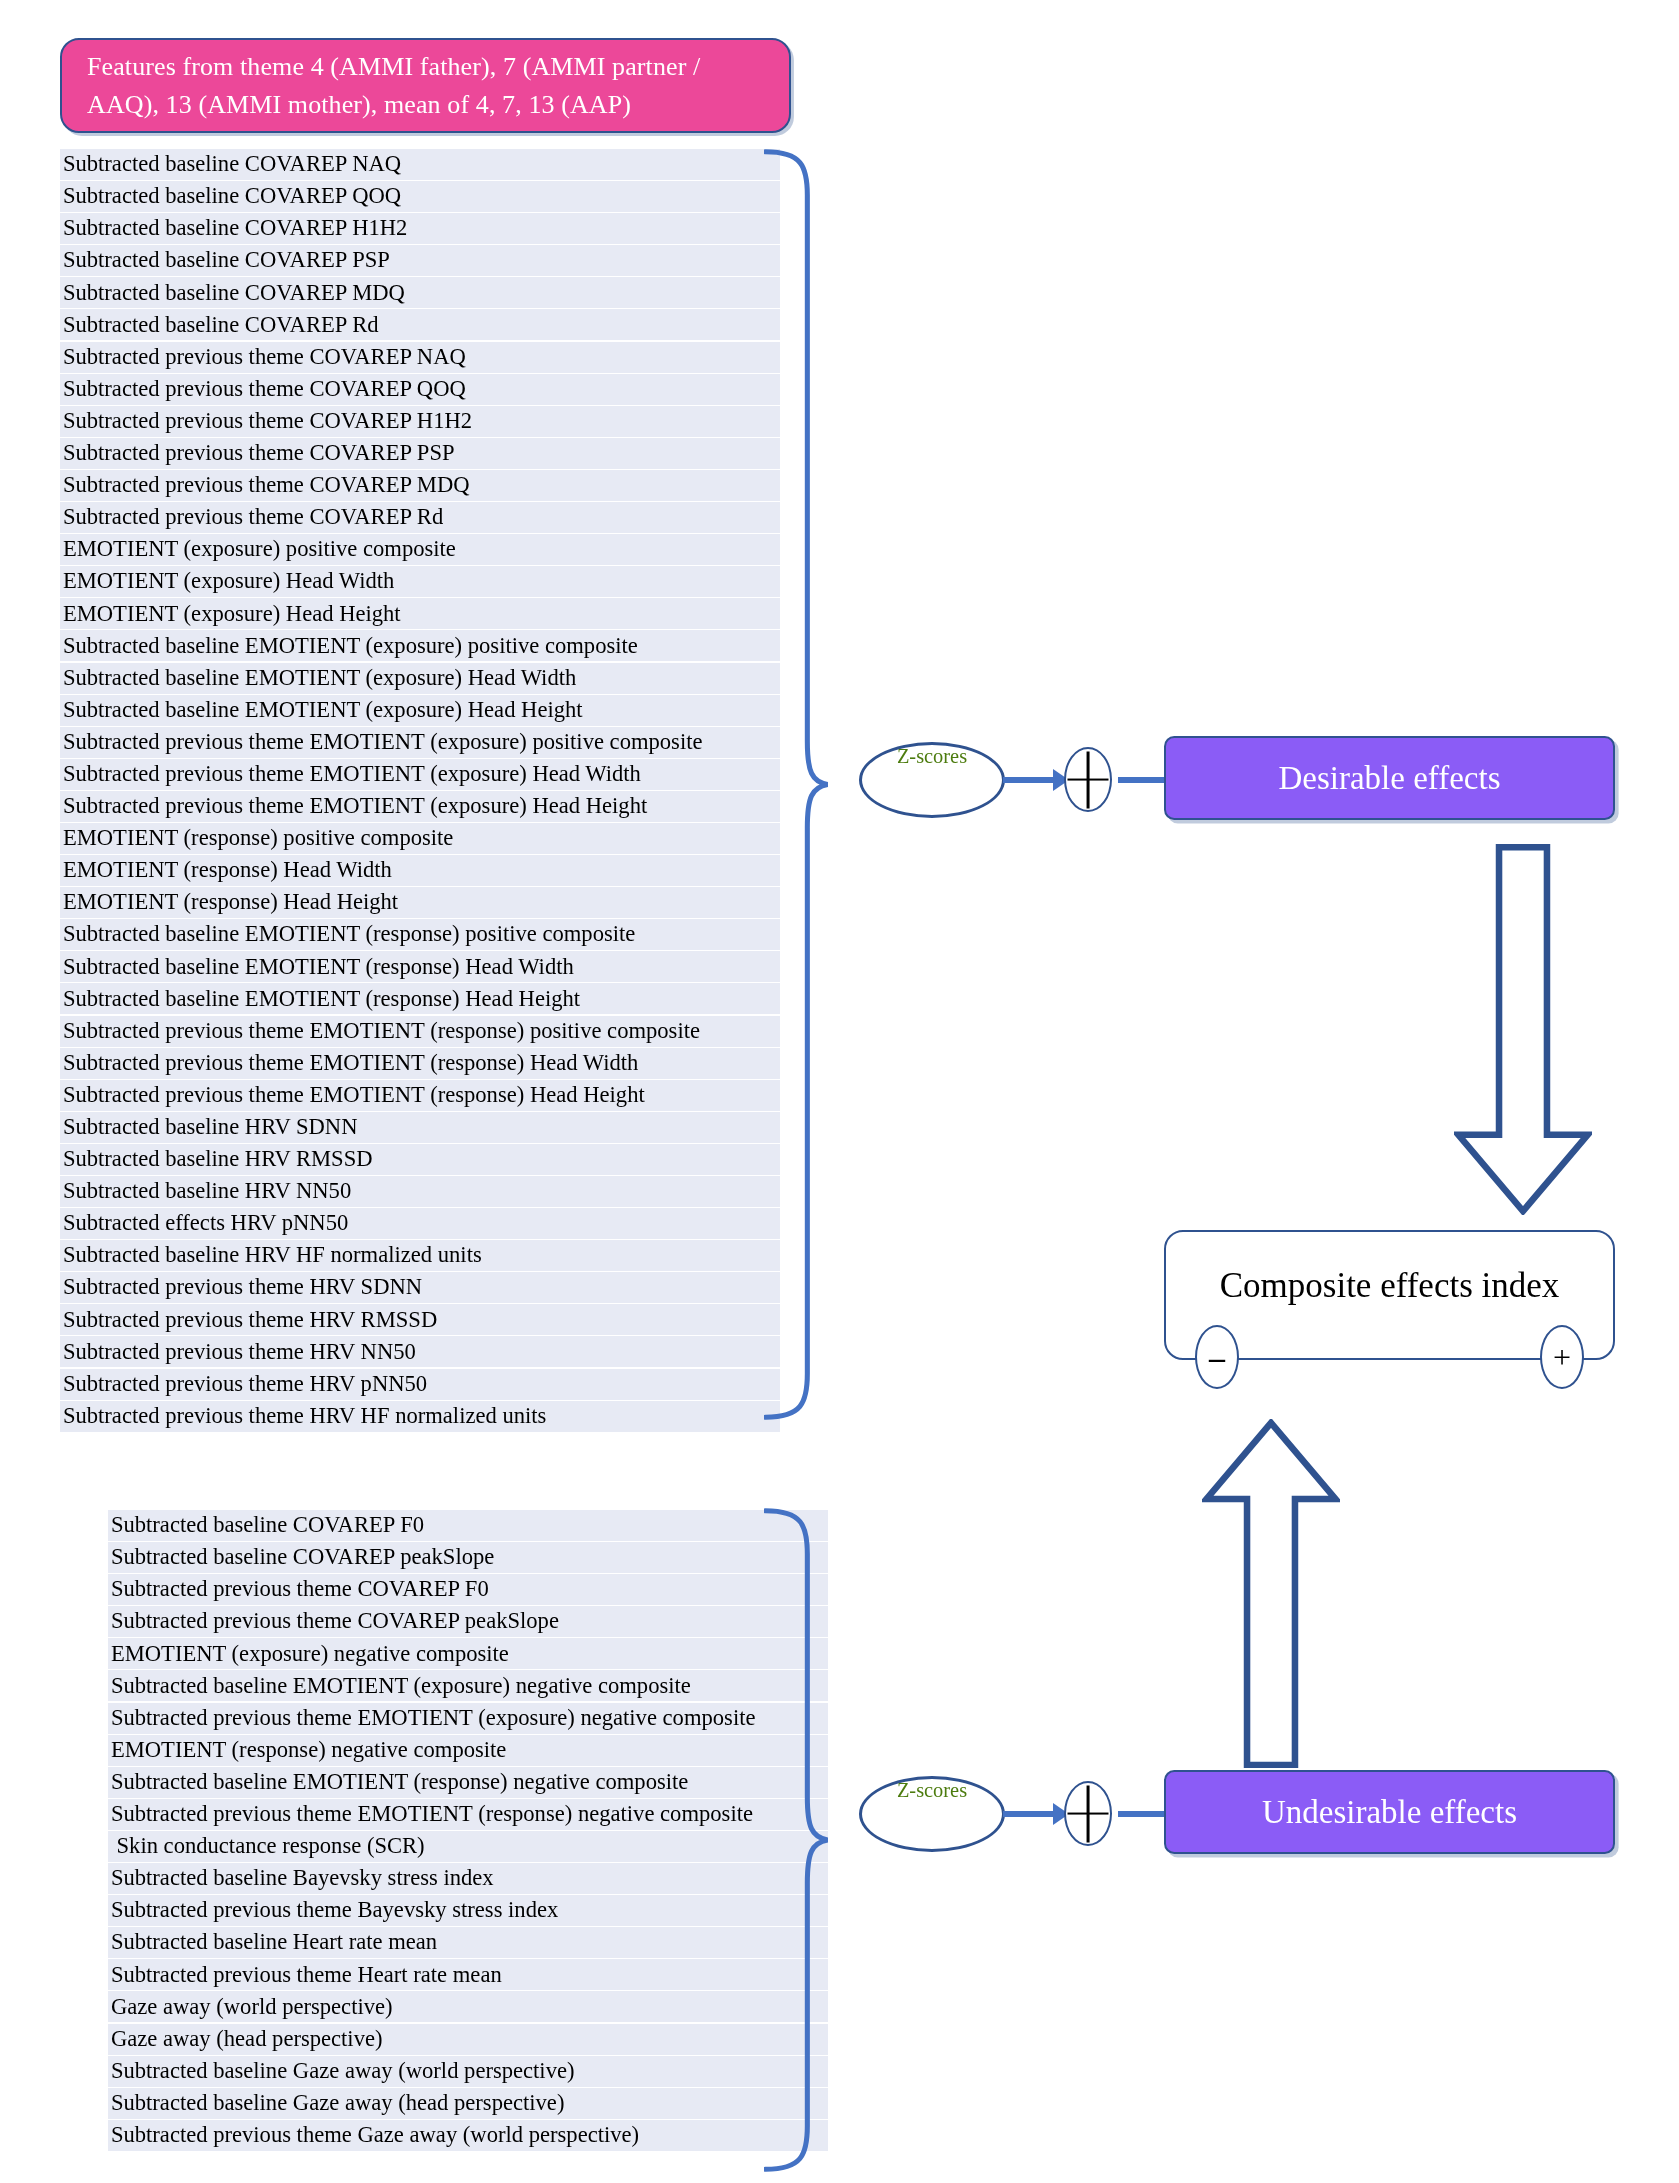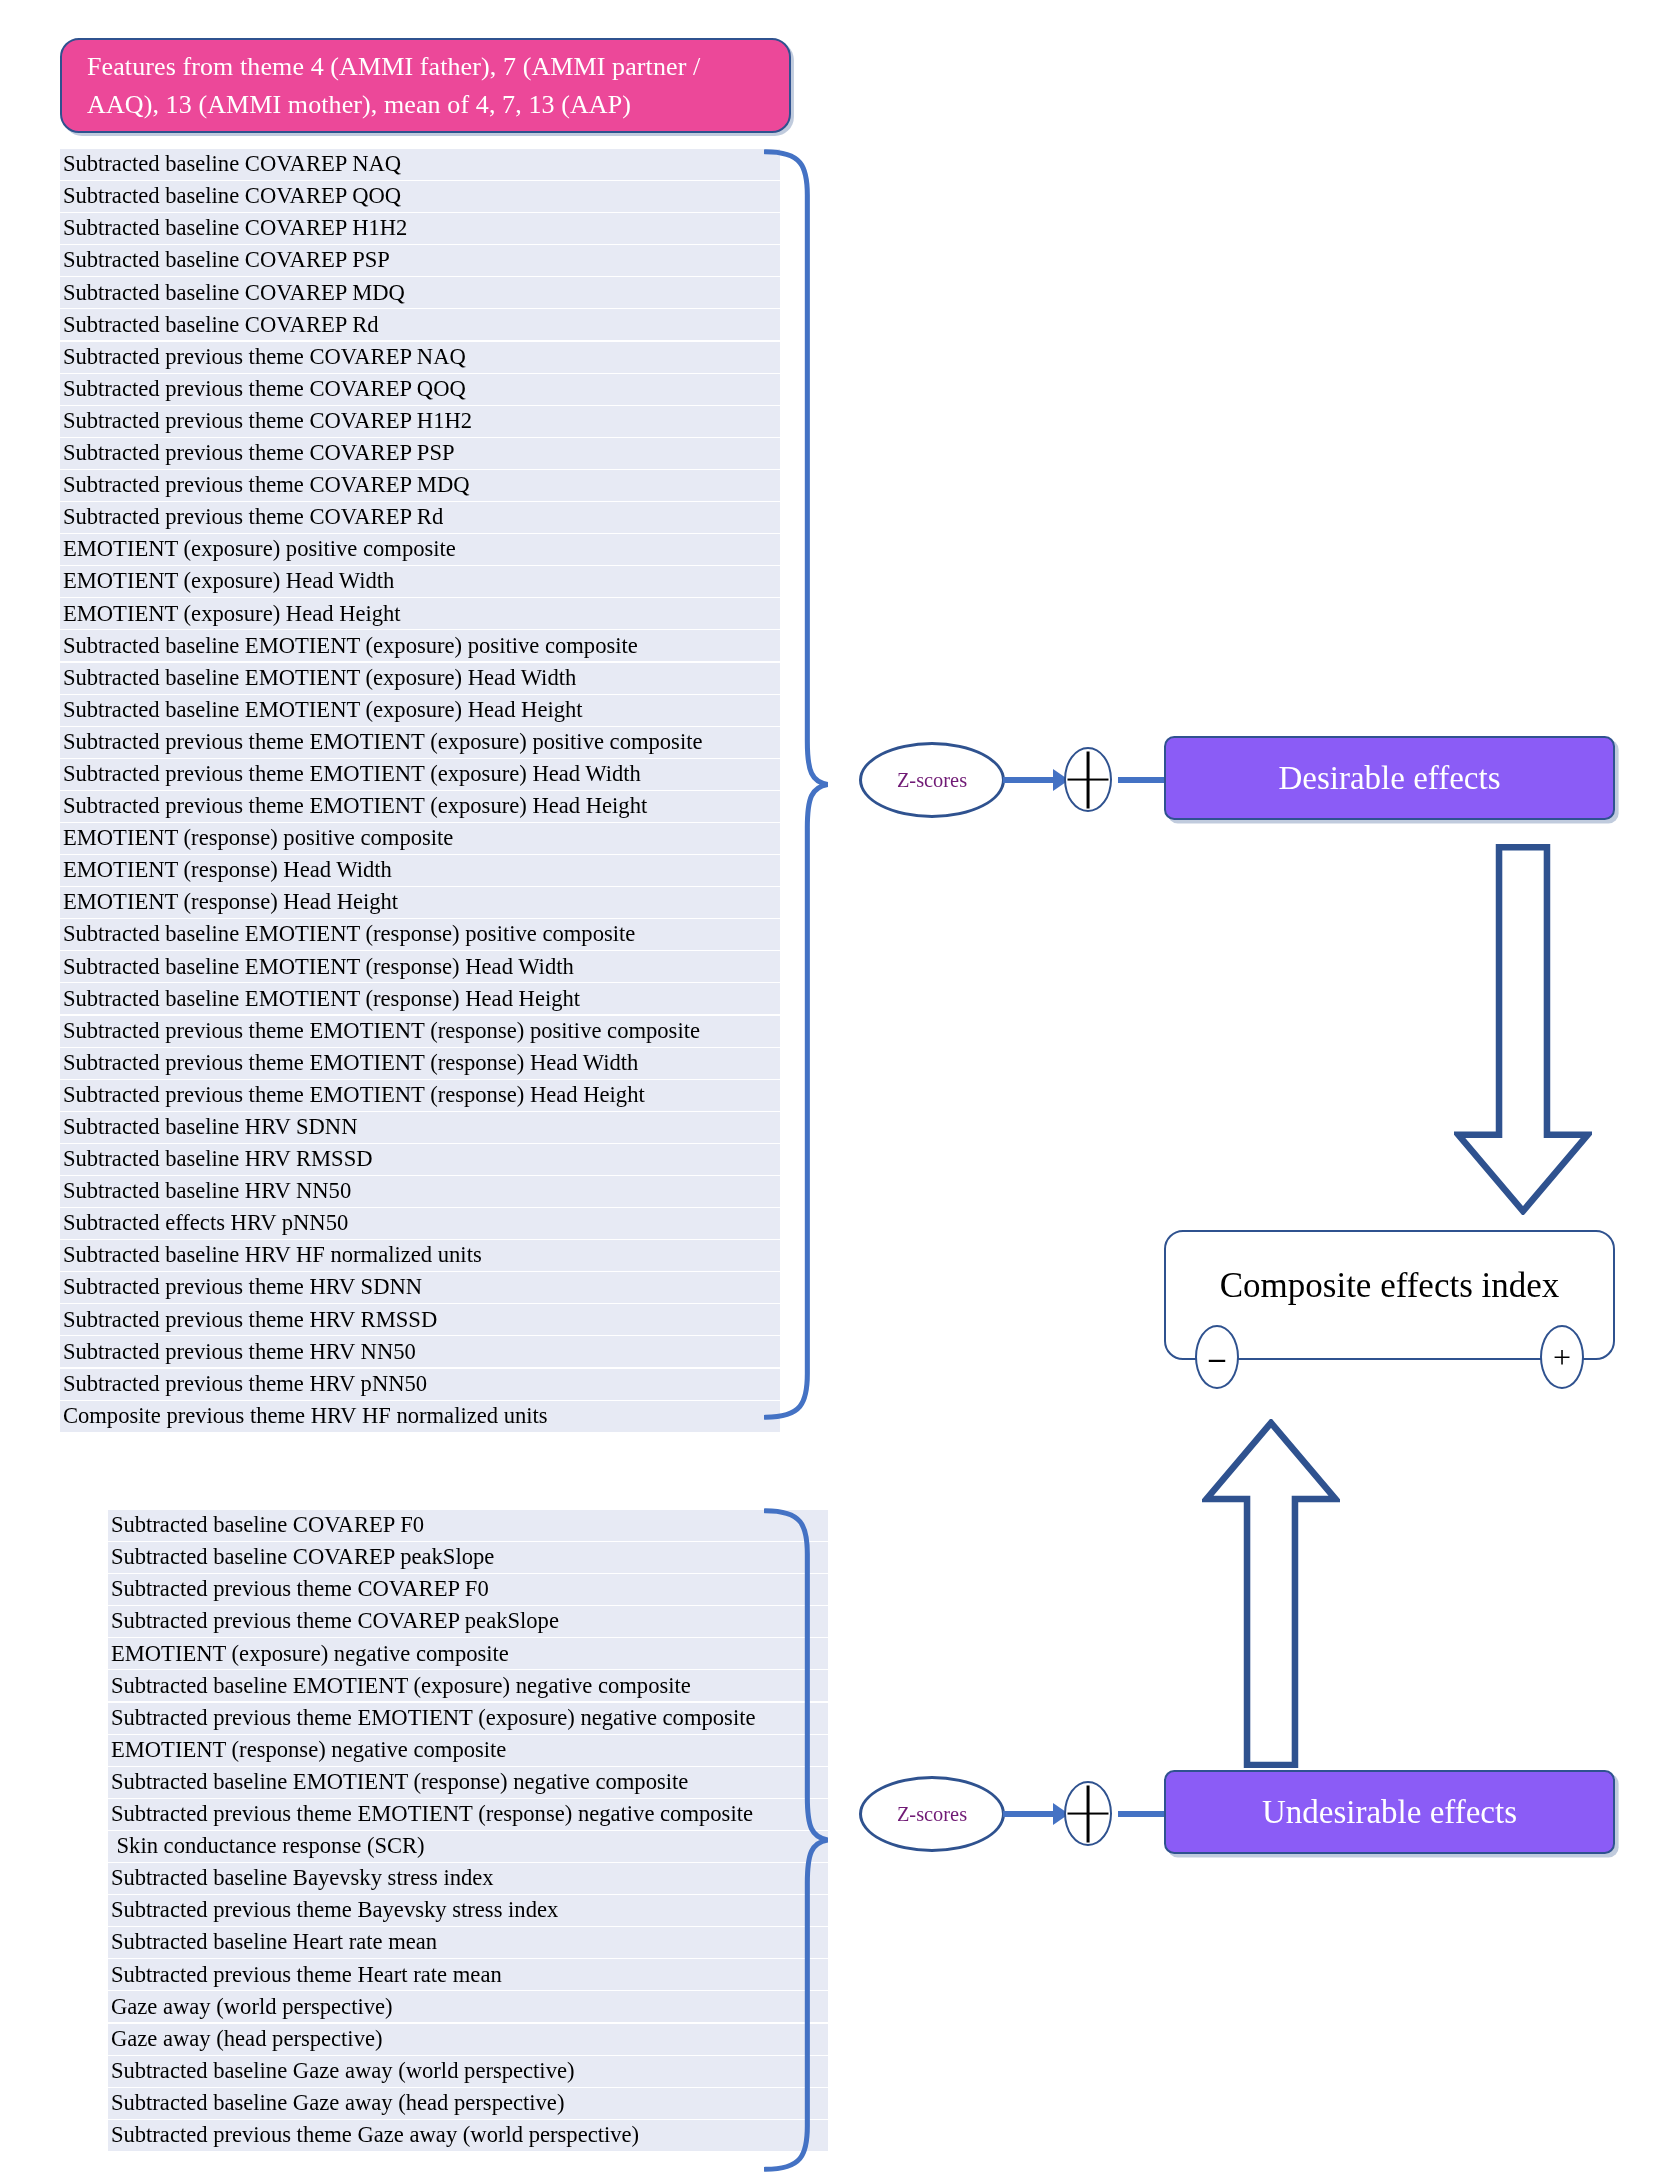--- a/index.html
+++ b/index.html
@@ -77,24 +77,24 @@
   
   .zs-ellipse {
     position: absolute;
     width: 146px;
     height: 76px;
     border: 3.6px solid #2f528f;
     border-radius: 50%;
     background: #ffffff;
     box-sizing: border-box;
     display: flex;
-    align-items: center;
+    align-items: flex-start;
     justify-content: center;
     font-size: 20.4px;
-    color: #701a75;
+    color: #4d7c0f;
   }
   #zs-top { left: 859px; top: 742px; }
   #zs-bottom { left: 859px; top: 1776px; }
 
   
   .sum-node {
     position: absolute;
     width: 48px;
     height: 65px;
     border: 2.9px solid #2f528f;
@@ -251,21 +251,21 @@
       <div class="feature-row">Subtracted previous theme EMOTIENT (response) Head Height</div>
       <div class="feature-row">Subtracted baseline HRV SDNN</div>
       <div class="feature-row">Subtracted baseline HRV RMSSD</div>
       <div class="feature-row">Subtracted baseline HRV NN50</div>
       <div class="feature-row">Subtracted effects HRV pNN50</div>
       <div class="feature-row">Subtracted baseline HRV HF normalized units</div>
       <div class="feature-row">Subtracted previous theme HRV SDNN</div>
       <div class="feature-row">Subtracted previous theme HRV RMSSD</div>
       <div class="feature-row">Subtracted previous theme HRV NN50</div>
       <div class="feature-row">Subtracted previous theme HRV pNN50</div>
-      <div class="feature-row">Composite previous theme HRV HF normalized units</div>
+      <div class="feature-row">Subtracted previous theme HRV HF normalized units</div>
     </div>
 
   <div class="feature-list" id="list-undesirable">
       <div class="feature-row">Subtracted baseline COVAREP F0</div>
       <div class="feature-row">Subtracted baseline COVAREP peakSlope</div>
       <div class="feature-row">Subtracted previous theme COVAREP F0</div>
       <div class="feature-row">Subtracted previous theme COVAREP peakSlope</div>
       <div class="feature-row">EMOTIENT (exposure) negative composite</div>
       <div class="feature-row">Subtracted baseline EMOTIENT (exposure) negative composite</div>
       <div class="feature-row">Subtracted previous theme EMOTIENT (exposure) negative composite</div>

